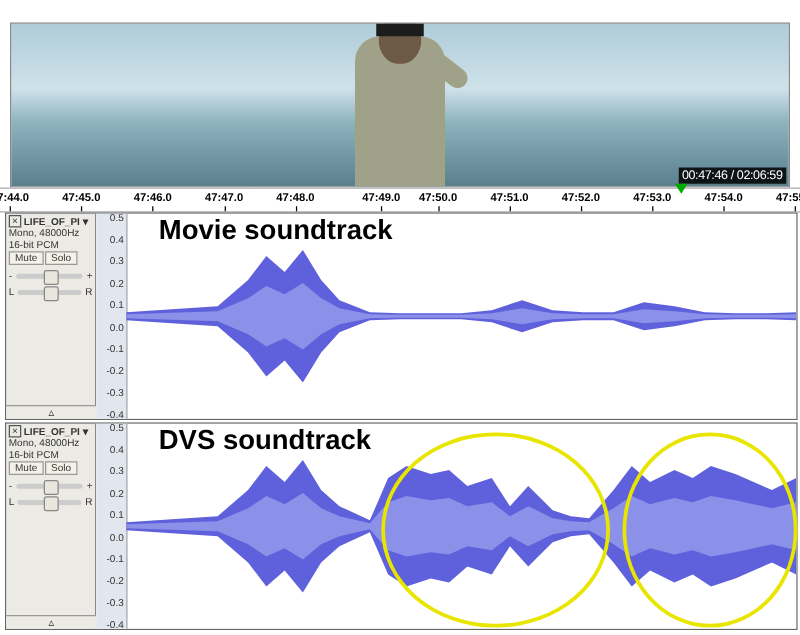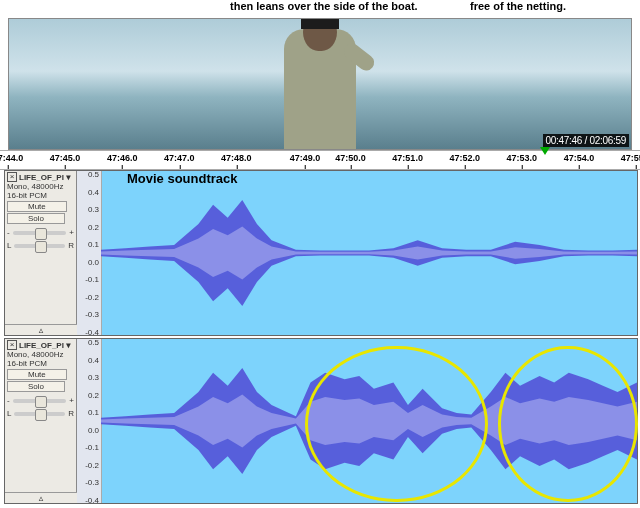--- a/index.html
+++ b/index.html
@@ -140,21 +140,21 @@
     color: #333;
   }
   .track-panel .row1 { display:flex; align-items:center; gap:2px; }
   .track-panel .row1 .arrow { font-family: monospace; }
   .track-panel .row1 .close-icon { width:8px; height:8px; border:1px solid #555; display:inline-flex; align-items:center; justify-content:center; font-size:8px; line-height:8px; }
   .track-panel .row1 .tname { font-weight:bold; }
   .track-panel .btn {
     display:inline-block;
     border:1px solid #999;
     background:#f4f1e8;
-    padding:0 20px;
+    padding:0 4px;
     font-size:8px;
     margin:1px 1px 0 0;
   }
   .slider-row { margin-top:4px; display:flex; align-items:center; justify-content:space-between; font-size:8px; }
   .slider {
     flex:1;
     height:4px;
     margin:0 3px;
     background:#ccc;
     position:relative;
@@ -178,21 +178,21 @@
     background:#eceae4;
     border-top:1px solid #999;
     display:flex; align-items:center; justify-content:center;
     font-size:9px;
     color:#333;
   }
 
   .wave-area {
     position: relative;
     flex: 1;
-    background: #7dd3fc;
+    background: #ffffff;
   }
   .wave-axis {
     position:absolute;
     left:0; top:0;
     width:24px; height:100%;
     border-right:1px solid #aaa;
     font-size:8px;
     color:#333;
     background:#e2e6ef;
   }
@@ -203,21 +203,21 @@
   }
   .wave-canvas .baseline {
     position:absolute;
     left:0; right:0; top:50%;
     height:1px;
     background:#7a7de0;
   }
   .overlay-title {
     position:absolute;
     left:26px; top:0;
-    font-size:13px;
+    font-size:22px;
     font-weight:bold;
     color:#000;
     z-index:5;
   }
 
   .wave-svg {
     position:absolute;
     left:0; top:0; width:100%; height:100%;
   }
   .wave-blob { fill:#5559d9; opacity:0.95; }
@@ -229,24 +229,20 @@
     border-radius:50%;
     pointer-events:none;
     z-index:4;
   }
 </style>
 </head>
 <body>
 
 <div class="page">
 
-  <div class="captions">
-    <span style="left:230px">then leans over the side of the boat.</span>
-    <span style="left:470px">free of the netting.</span>
-  </div>
 
   <div class="thumbs">
     <div class="thumb thumb1">
       <div class="person">
           <div class="arm1"></div>
         </div>
       <div class="timestamp">00:47:46 / 02:06:59</div>
     </div>
   </div>
 
@@ -338,19 +334,20 @@
             <span style="top: 125.889px;">-0.2</span>
             <span style="top: 143.444px;">-0.3</span>
             <span style="top: 161px;">-0.4</span>
           </div>
           <div class="wave-canvas">
             <div class="baseline"></div>
             <svg class="wave-svg" viewBox="0 0 1000 1000" preserveAspectRatio="none">
               <path d="M0.0 480.4 L45.5 470.6 L90.9 460.8 L136.4 451.0 L181.8 323.6 L209.1 206.0 L236.4 284.4 L263.6 176.6 L290.9 323.6 L318.2 402.0 L363.6 470.6 L390.9 264.8 L418.2 206.0 L454.5 245.2 L481.8 225.6 L509.1 304.0 L545.5 264.8 L572.7 402.0 L600.0 304.0 L636.4 421.6 L663.6 451.0 L690.9 460.8 L727.3 323.6 L754.5 206.0 L781.8 284.4 L818.2 225.6 L845.5 264.8 L872.7 206.0 L909.1 245.2 L936.4 284.4 L963.6 323.6 L1000.0 264.8 L1000.0 735.2 L963.6 676.4 L936.4 715.6 L909.1 754.8 L872.7 794.0 L845.5 735.2 L818.2 774.4 L781.8 715.6 L754.5 794.0 L727.3 676.4 L690.9 539.2 L663.6 549.0 L636.4 578.4 L600.0 696.0 L572.7 598.0 L545.5 735.2 L509.1 696.0 L481.8 774.4 L454.5 754.8 L418.2 794.0 L390.9 735.2 L363.6 529.4 L318.2 598.0 L290.9 676.4 L263.6 823.4 L236.4 715.6 L209.1 794.0 L181.8 676.4 L136.4 549.0 L90.9 539.2 L45.5 529.4 L0.0 519.6 Z" class="wave-blob"></path>
               <path d="M0.0 490.2 L45.5 485.3 L90.9 480.4 L136.4 475.5 L181.8 411.8 L209.1 353.0 L236.4 392.2 L263.6 338.3 L290.9 411.8 L318.2 451.0 L363.6 485.3 L390.9 382.4 L418.2 353.0 L454.5 372.6 L481.8 362.8 L509.1 402.0 L545.5 382.4 L572.7 451.0 L600.0 402.0 L636.4 460.8 L663.6 475.5 L690.9 480.4 L727.3 411.8 L754.5 353.0 L781.8 392.2 L818.2 362.8 L845.5 382.4 L872.7 353.0 L909.1 372.6 L936.4 392.2 L963.6 411.8 L1000.0 382.4 L1000.0 617.6 L963.6 588.2 L936.4 607.8 L909.1 627.4 L872.7 647.0 L845.5 617.6 L818.2 637.2 L781.8 607.8 L754.5 647.0 L727.3 588.2 L690.9 519.6 L663.6 524.5 L636.4 539.2 L600.0 598.0 L572.7 549.0 L545.5 617.6 L509.1 598.0 L481.8 637.2 L454.5 627.4 L418.2 647.0 L390.9 617.6 L363.6 514.7 L318.2 549.0 L290.9 588.2 L263.6 661.7 L236.4 607.8 L209.1 647.0 L181.8 588.2 L136.4 524.5 L90.9 519.6 L45.5 514.7 L0.0 509.8 Z" class="wave-blob-inner"></path>
             </svg>
+            <div class="overlay-title">DVS soundtrack</div>
             <div class="highlight-ellipse" style="left: 38%; top: 4%; width: 33%; height: 92%;"></div>
             <div class="highlight-ellipse" style="left: 74%; top: 4%; width: 25%; height: 92%;"></div>
           </div>
         </div>
       </div>
     </div>
 </div>
 
 </body></html>

